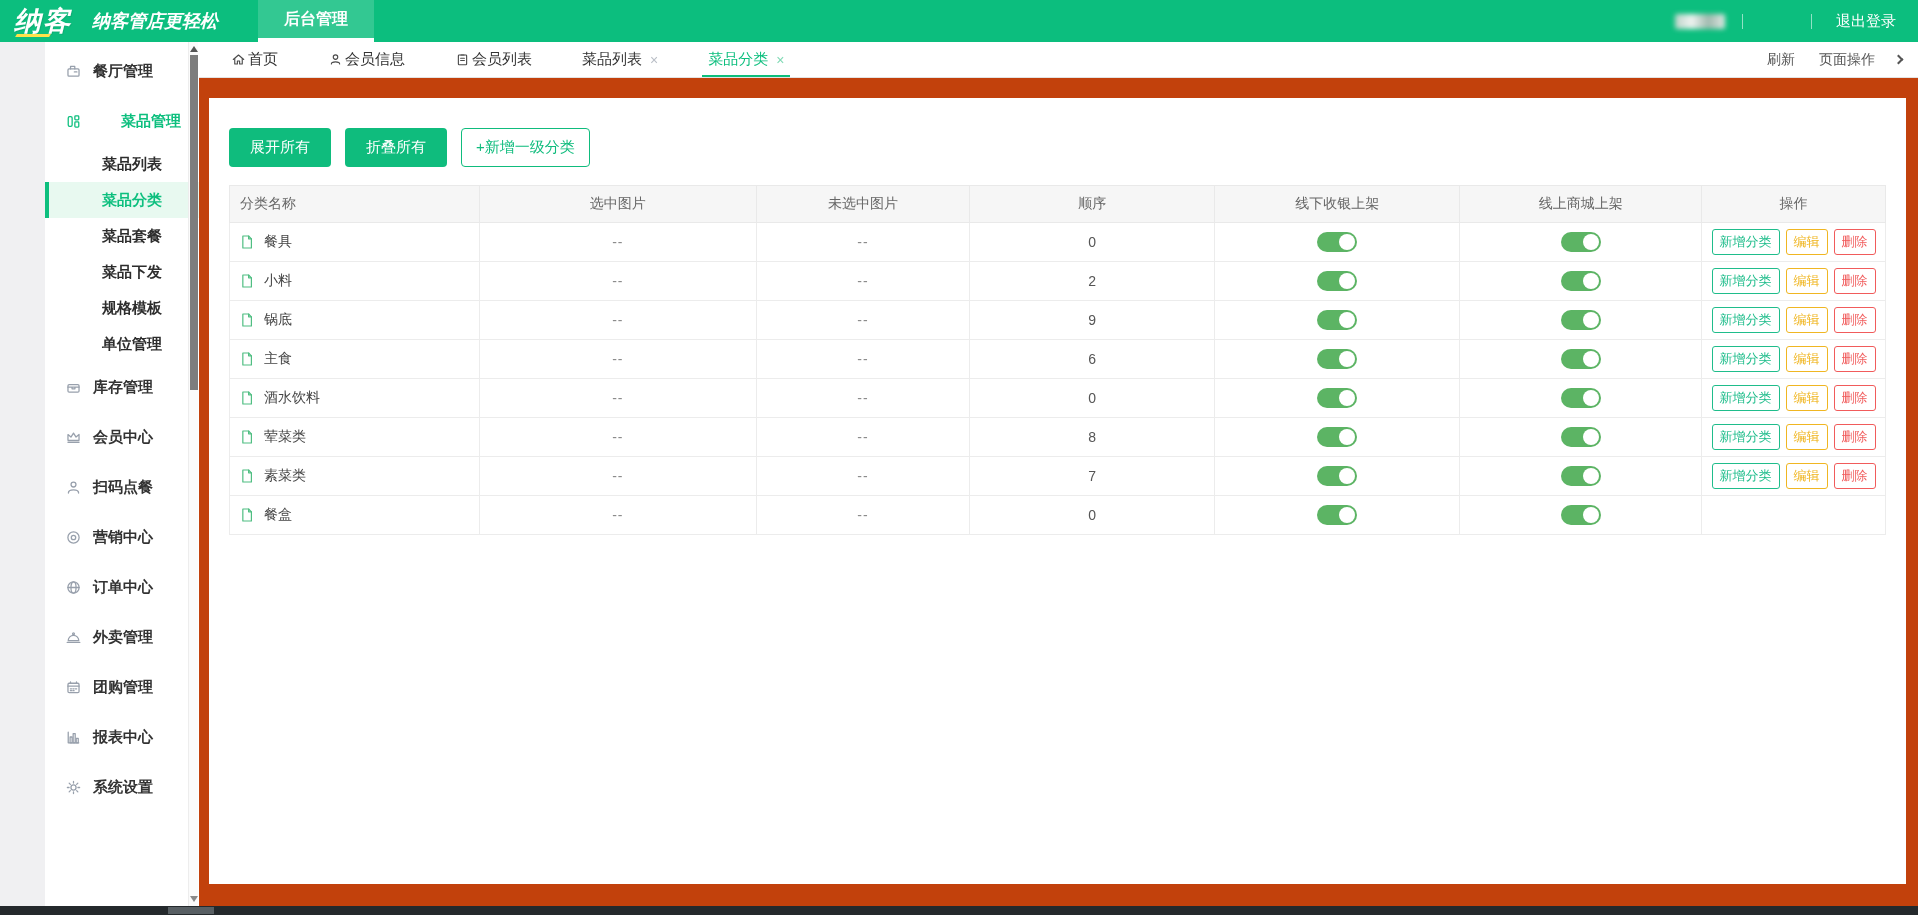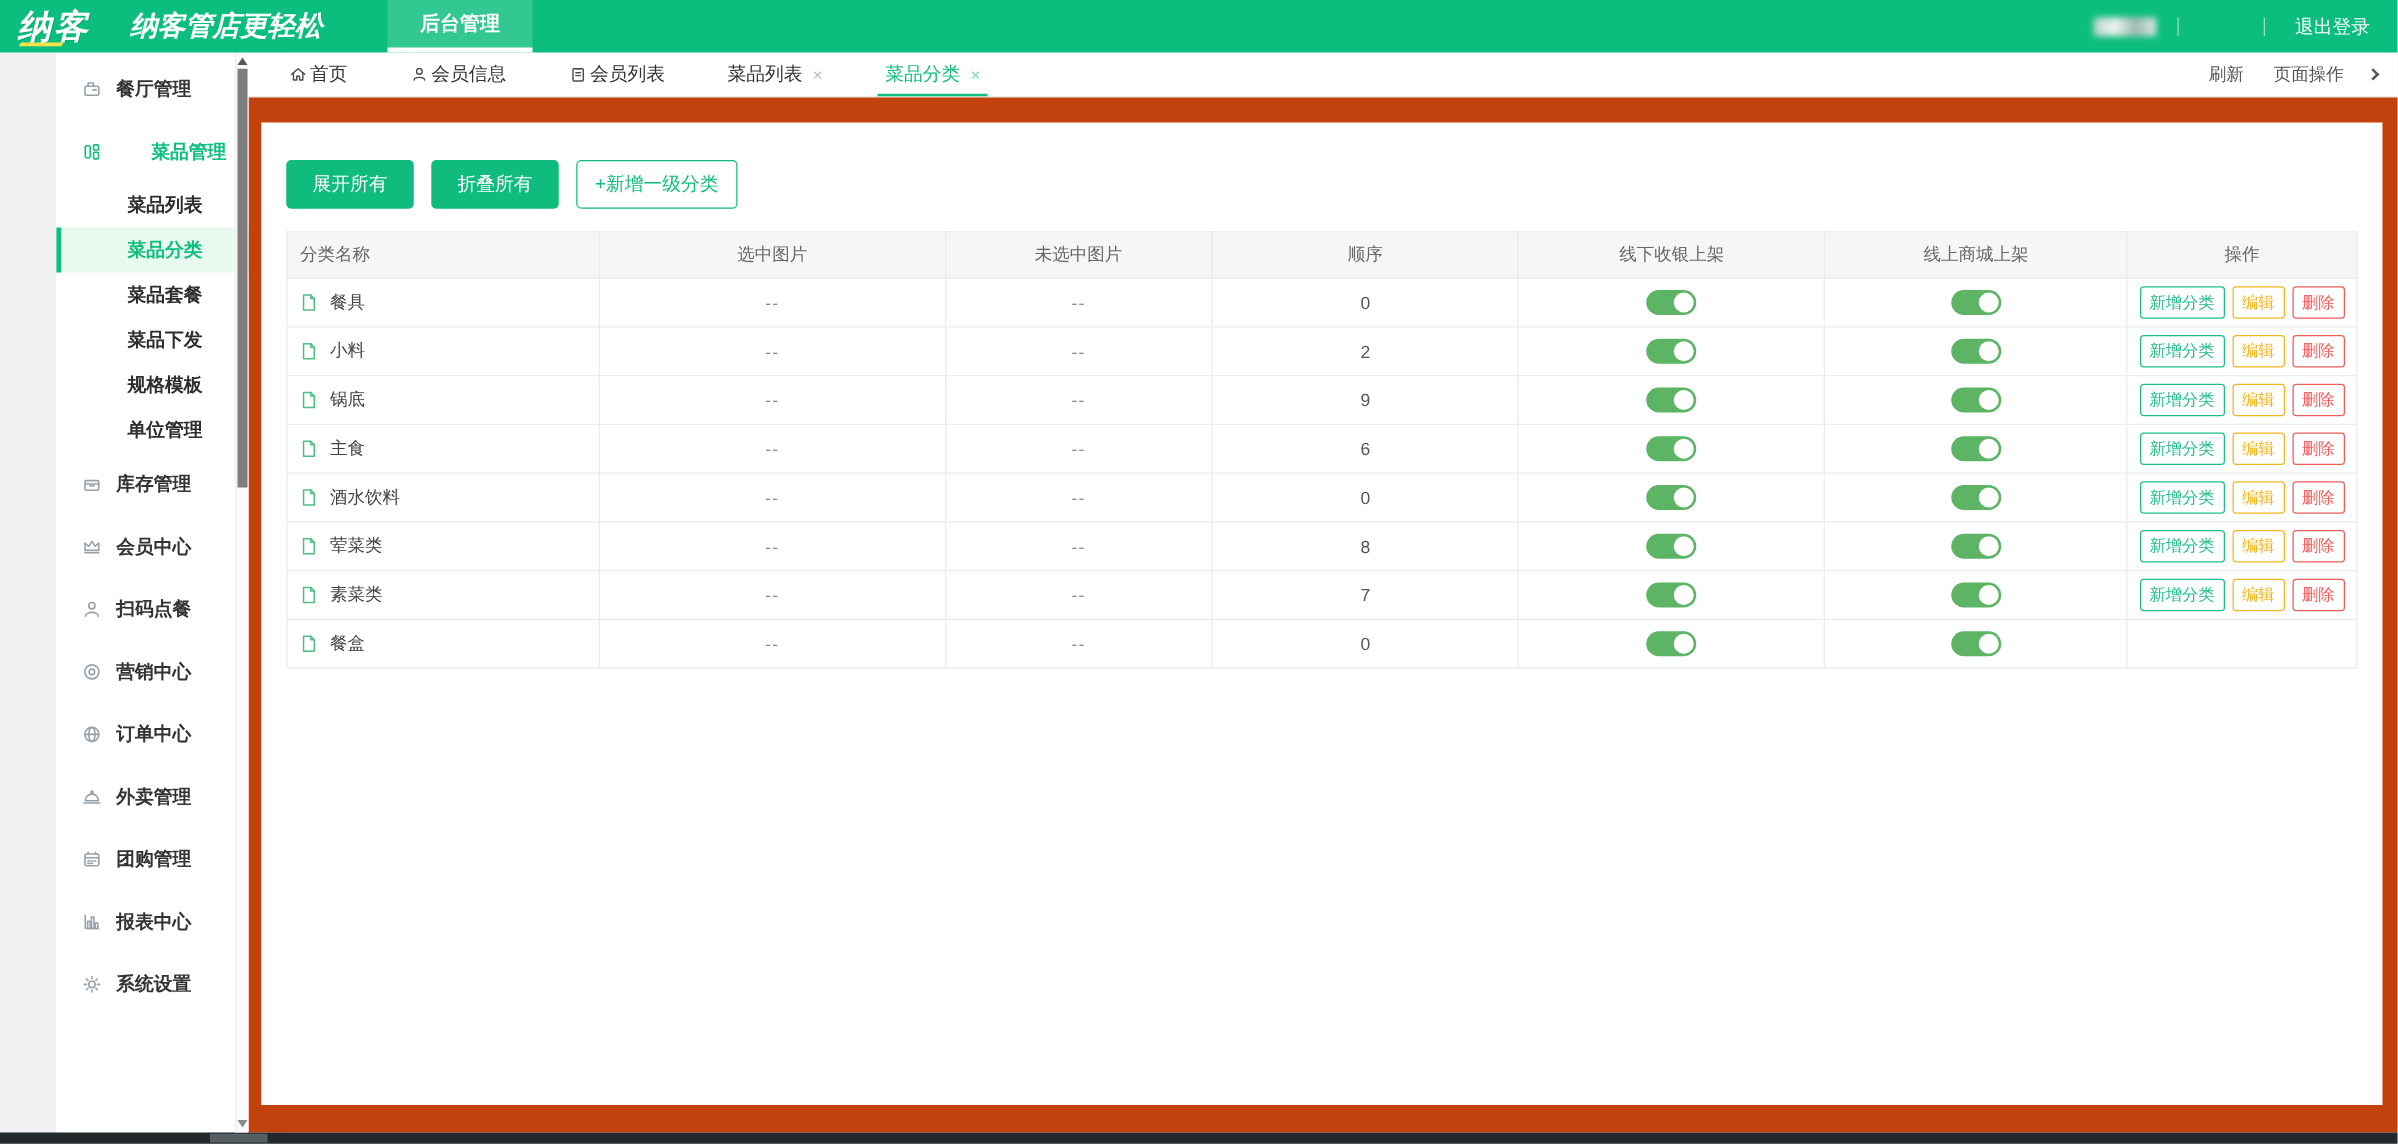--- a/index.html
+++ b/index.html
@@ -1,26 +1,26 @@
 <!DOCTYPE html>
 <html><head>
 <meta charset="utf-8">
 <style>
   * { margin:0; padding:0; box-sizing:border-box; }
   html,body { width:1918px; height:915px; overflow:hidden;
     font-family:"Liberation Sans","DejaVu Sans",sans-serif; background:#f0f0f2; }
 
   
   .header { position:absolute; top:0; left:0; width:1918px; height:42px;
-    background:#0cbe7e; display:flex; align-items:center; color:#fff; z-index:10;gap:12px; }
+    background:#0cbe7e; display:flex; align-items:center; color:#fff; z-index:10; }
   .logo { margin-left:14px; font-size:27px; font-weight:bold; font-style:italic;
     letter-spacing:2px; position:relative; text-shadow:1px 1px 0 rgba(0,0,0,.08); }
   .logo::after { content:""; position:absolute; left:2px; bottom:2px; width:34px; height:3px;
     background:#ffe24a; transform:skewX(-30deg); }
-  .slogan { margin-left:20px; font-size:22px; font-style:italic; font-weight:bold;
+  .slogan { margin-left:20px; font-size:18px; font-style:italic; font-weight:bold;
     font-family:"DejaVu Serif","Liberation Serif",serif; }
   .header-tab { margin-left:40px; height:42px; display:flex; align-items:center;
     padding:0 26px; background:rgba(255,255,255,.16); border-bottom:4px solid #fff;
     font-size:16px; font-weight:bold; cursor:pointer; }
   .header-right { margin-left:auto; margin-right:22px; display:flex; align-items:center;
     gap:17px; font-size:15px; }
   .hdivider { width:1px; height:15px; background:rgba(255,255,255,.55); }
   .blur-name { width:50px; height:15px; border-radius:2px; filter:blur(2.5px);
     background:linear-gradient(90deg,#bcd3c9,#eef3f0,#9fb9ae,#dfe8e3); }
   .logout { display:flex; align-items:center; gap:7px; cursor:pointer; }

